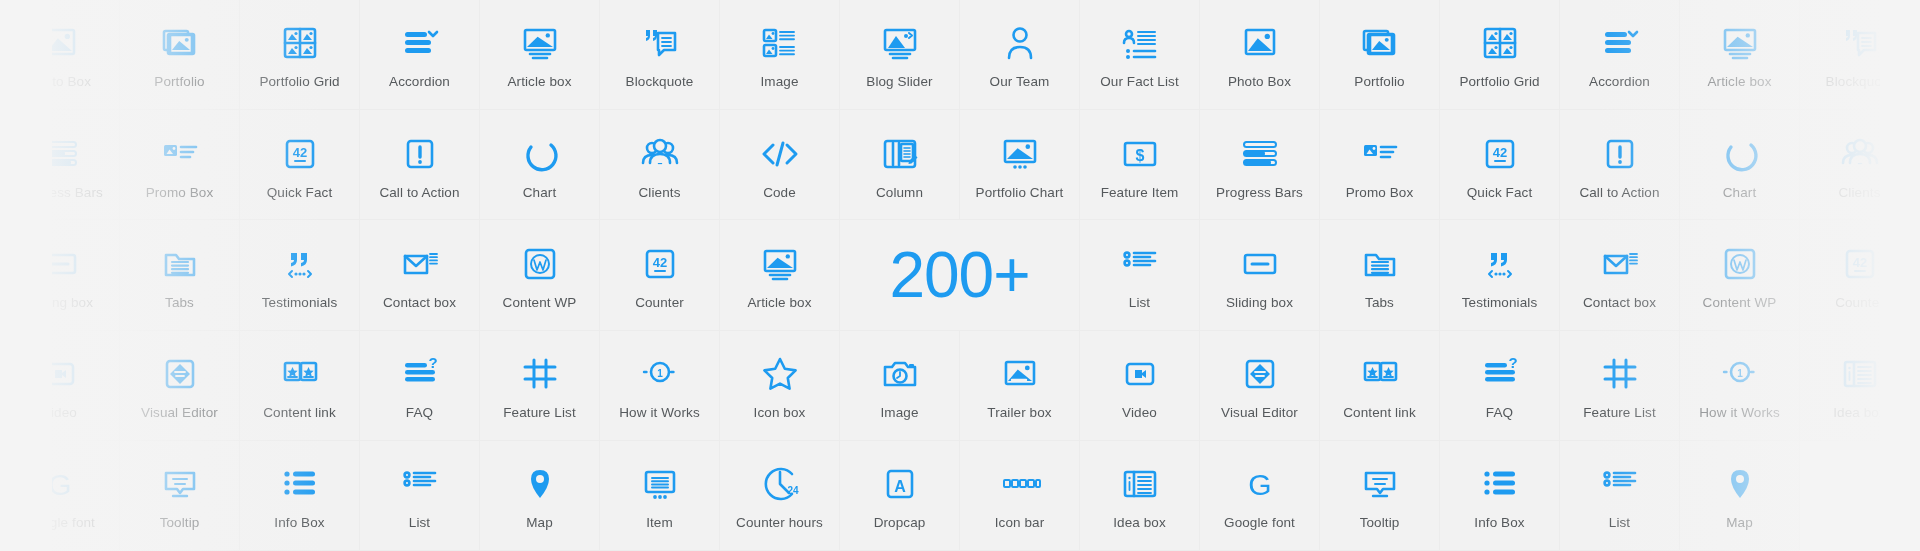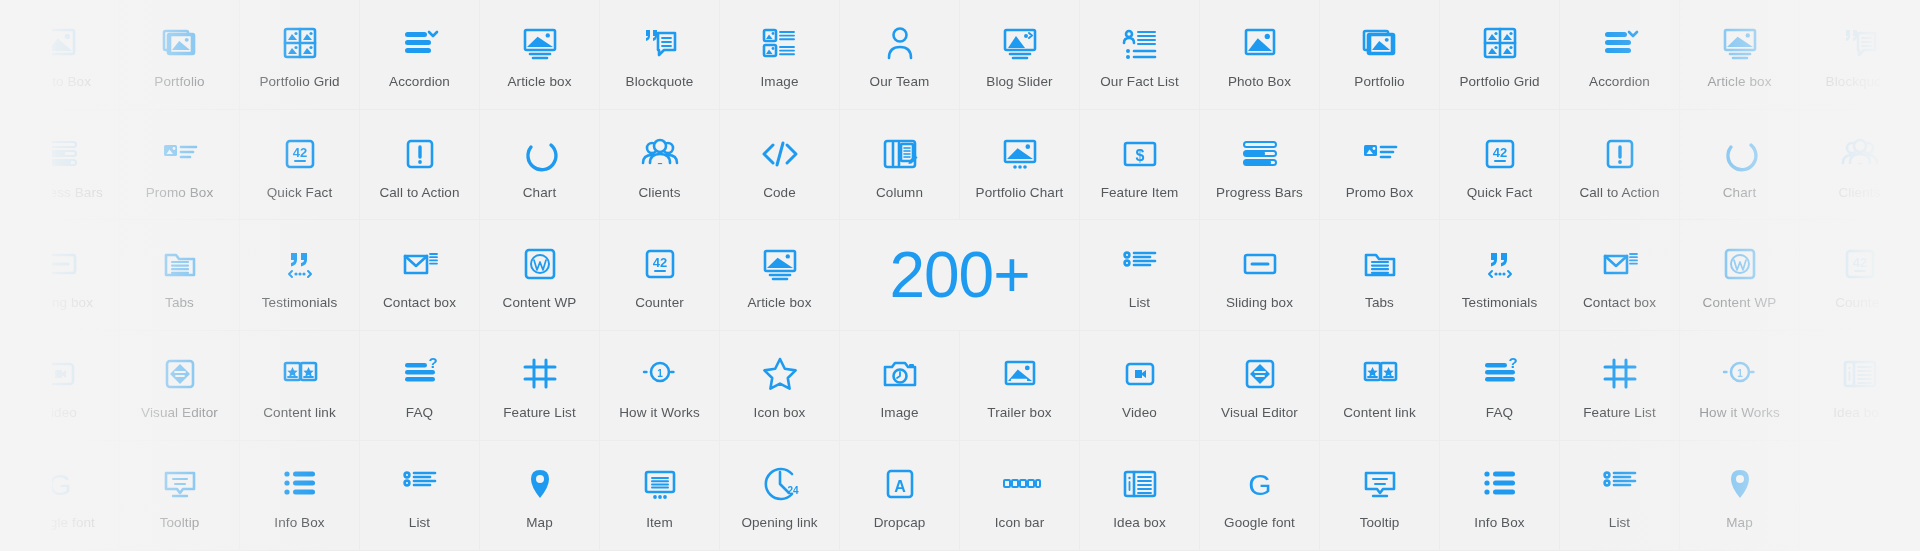--- a/index.html
+++ b/index.html
@@ -154,38 +154,38 @@
             <line x1="22" y1="26" x2="36" y2="26" stroke-width="1.9"></line>
             <line x1="22" y1="29.6" x2="36" y2="29.6" stroke-width="1.9"></line>
             <line x1="22" y1="33.2" x2="36" y2="33.2" stroke-width="1.9"></line>
           </svg>
         </div>
         <div class="lbl">Image</div>
       </div>
       <div class="cell">
         <div class="ico">
           <svg width="44" height="44" viewBox="0 0 44 44" fill="none" stroke="#1e9bf0" stroke-width="2.6" stroke-linecap="round" stroke-linejoin="round">
-            <circle cx="22" cy="14" r="6.5"></circle>
-            <path d="M11 37 q0 -11 11 -11 q11 0 11 11"></path>
-          </svg>
-        </div>
-        <div class="lbl">Our Team</div>
-      </div>
-      <div class="cell">
-        <div class="ico">
-          <svg width="44" height="44" viewBox="0 0 44 44" fill="none" stroke="#1e9bf0" stroke-width="2.6" stroke-linecap="round" stroke-linejoin="round">
             <rect x="7" y="9" width="30" height="20" rx="1.5"></rect>
             <path d="M10 27 L18 15 L27 27 Z" fill="#1e9bf0" stroke="none"></path>
             <circle cx="28" cy="15" r="2" fill="#1e9bf0" stroke="none"></circle>
             <path d="M31 12 l3 2.5 l-3 2.5" stroke-width="2" fill="none"></path>
             <line x1="12" y1="33" x2="32" y2="33"></line>
             <line x1="15" y1="37" x2="29" y2="37"></line>
           </svg>
         </div>
         <div class="lbl">Blog Slider</div>
+      </div>
+      <div class="cell">
+        <div class="ico">
+          <svg width="44" height="44" viewBox="0 0 44 44" fill="none" stroke="#1e9bf0" stroke-width="2.6" stroke-linecap="round" stroke-linejoin="round">
+            <circle cx="22" cy="14" r="6.5"></circle>
+            <path d="M11 37 q0 -11 11 -11 q11 0 11 11"></path>
+          </svg>
+        </div>
+        <div class="lbl">Our Team</div>
       </div>
       <div class="cell">
         <div class="ico">
           <svg width="44" height="44" viewBox="0 0 44 44" fill="none" stroke="#1e9bf0" stroke-width="2.6" stroke-linecap="round" stroke-linejoin="round">
             <circle cx="11" cy="13" r="3"></circle>
             <path d="M6 22 q0 -5 5 -5 q5 0 5 5"></path>
             <line x1="20" y1="11" x2="37" y2="11" stroke-width="2"></line>
             <line x1="20" y1="15" x2="37" y2="15" stroke-width="2"></line>
             <line x1="20" y1="19" x2="37" y2="19" stroke-width="2"></line>
             <line x1="20" y1="23" x2="37" y2="23" stroke-width="2"></line>
@@ -862,21 +862,21 @@
         <div class="lbl">Item</div>
       </div>
       <div class="cell">
         <div class="ico">
           <svg width="44" height="44" viewBox="0 0 44 44" fill="none" stroke="#1e9bf0" stroke-width="2.6" stroke-linecap="round" stroke-linejoin="round">
             <path d="M34 12 A15 15 0 1 0 34 32" stroke-width="2.6" fill="none"></path>
             <path d="M22 10 L22 22 L31 31" stroke-width="2.6"></path>
             <text x="35" y="32" fill="#1e9bf0" stroke="none" font-size="10" font-weight="700" text-anchor="middle" font-family="Liberation Sans, sans-serif">24</text>
           </svg>
         </div>
-        <div class="lbl">Opening link</div>
+        <div class="lbl">Counter hours</div>
       </div>
       <div class="cell">
         <div class="ico">
           <svg width="44" height="44" viewBox="0 0 44 44" fill="none" stroke="#1e9bf0" stroke-width="2.6" stroke-linecap="round" stroke-linejoin="round">
             <rect x="10" y="9" width="24" height="26" rx="3"></rect>
             <text x="22" y="30" fill="#1e9bf0" stroke="none" font-size="16" font-weight="700" text-anchor="middle" font-family="Liberation Sans, sans-serif">A</text>
           </svg>
         </div>
         <div class="lbl">Dropcap</div>
       </div>

